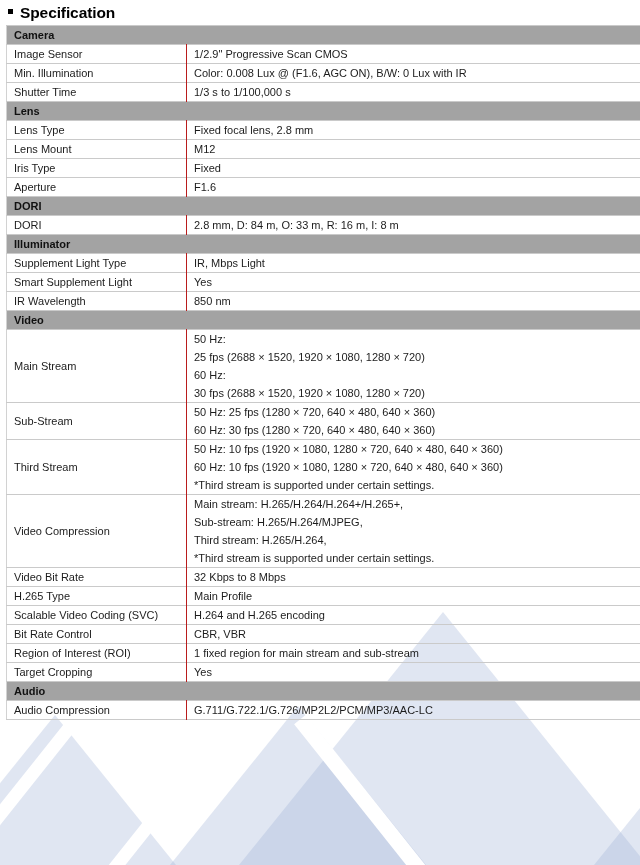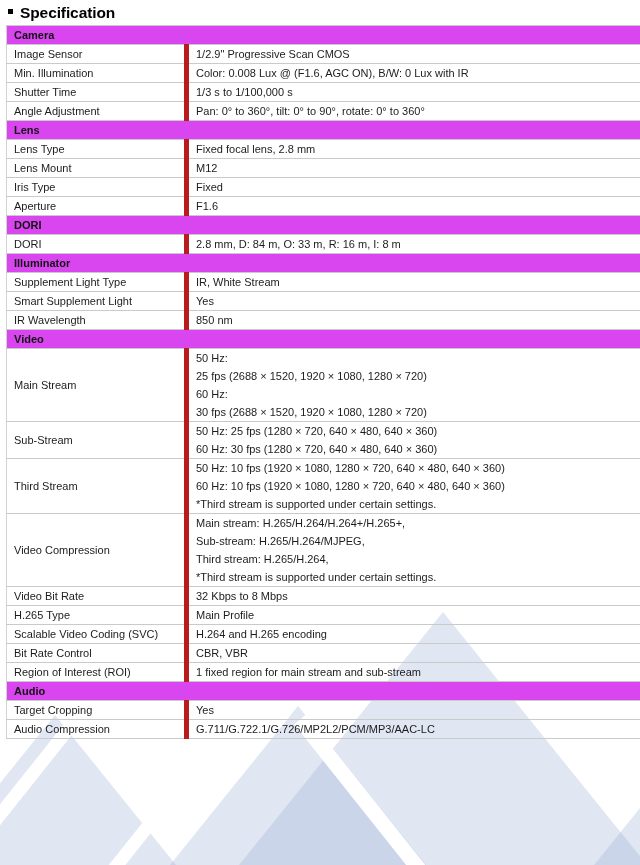--- a/index.html
+++ b/index.html
@@ -31,22 +31,22 @@
 
   
   table.spec-table {
     position:absolute; top:25px; left:6px; width:634px; z-index:1;
     border-collapse:collapse; table-layout:fixed;
     font-size:11px; color:#1c1c1c;
     border-left:1px solid #d2d2d2; border-bottom:1px solid #cacaca;
   }
   col.c-label { width:180px; }
   td { border-top:1px solid #cacaca; vertical-align:middle; background:transparent; padding:0 4px 0 7px; }
-  td.label-cell { border-right:5px solid #b91c1c; }
-  td.section-cell { background:#d946ef; font-weight:bold; color:#111; }
+  td.label-cell { border-right:1px solid #b91c1c; }
+  td.section-cell { background:#a3a3a3; font-weight:bold; color:#111; }
   .vline { line-height:18px; white-space:nowrap; }
   td.section-cell .vline { line-height:18px; }
 </style>
 </head>
 <body>
 
 <div class="page">
 
   <div class="watermark">
     <div class="wm-tri t-right"></div>
@@ -92,28 +92,20 @@
         </tr>
         <tr>
           <td class="label-cell">
             <div class="vline">Shutter Time</div>
           </td>
           <td class="value-cell">
             <div class="vline">1/3 s to 1/100,000 s</div>
           </td>
         </tr>
         <tr>
-          <td class="label-cell">
-            <div class="vline">Angle Adjustment</div>
-          </td>
-          <td class="value-cell">
-            <div class="vline">Pan: 0° to 360°, tilt: 0° to 90°, rotate: 0° to 360°</div>
-          </td>
-        </tr>
-        <tr>
           <td colspan="2" class="section-cell">
             <div class="vline">Lens</div>
           </td>
         </tr>
         <tr>
           <td class="label-cell">
             <div class="vline">Lens Type</div>
           </td>
           <td class="value-cell">
             <div class="vline">Fixed focal lens, 2.8 mm</div>
@@ -159,21 +151,21 @@
         <tr>
           <td colspan="2" class="section-cell">
             <div class="vline">Illuminator</div>
           </td>
         </tr>
         <tr>
           <td class="label-cell">
             <div class="vline">Supplement Light Type</div>
           </td>
           <td class="value-cell">
-            <div class="vline">IR, White Stream</div>
+            <div class="vline">IR, Mbps Light</div>
           </td>
         </tr>
         <tr>
           <td class="label-cell">
             <div class="vline">Smart Supplement Light</div>
           </td>
           <td class="value-cell">
             <div class="vline">Yes</div>
           </td>
         </tr>
@@ -265,30 +257,30 @@
         </tr>
         <tr>
           <td class="label-cell">
             <div class="vline">Region of Interest (ROI)</div>
           </td>
           <td class="value-cell">
             <div class="vline">1 fixed region for main stream and sub-stream</div>
           </td>
         </tr>
         <tr>
+          <td class="label-cell">
+            <div class="vline">Target Cropping</div>
+          </td>
+          <td class="value-cell">
+            <div class="vline">Yes</div>
+          </td>
+        </tr>
+        <tr>
           <td colspan="2" class="section-cell">
             <div class="vline">Audio</div>
-          </td>
-        </tr>
-        <tr>
-          <td class="label-cell">
-            <div class="vline">Target Cropping</div>
-          </td>
-          <td class="value-cell">
-            <div class="vline">Yes</div>
           </td>
         </tr>
         <tr>
           <td class="label-cell">
             <div class="vline">Audio Compression</div>
           </td>
           <td class="value-cell">
             <div class="vline">G.711/G.722.1/G.726/MP2L2/PCM/MP3/AAC-LC</div>
           </td>
         </tr>

